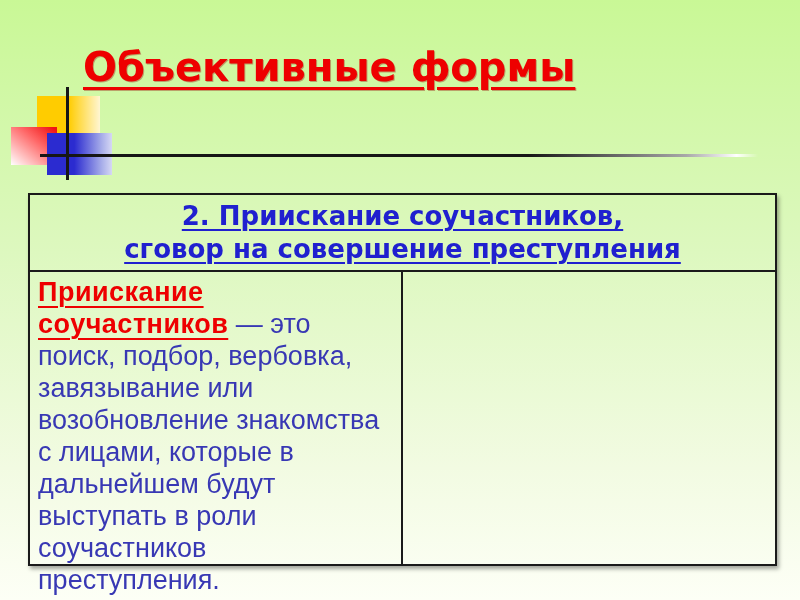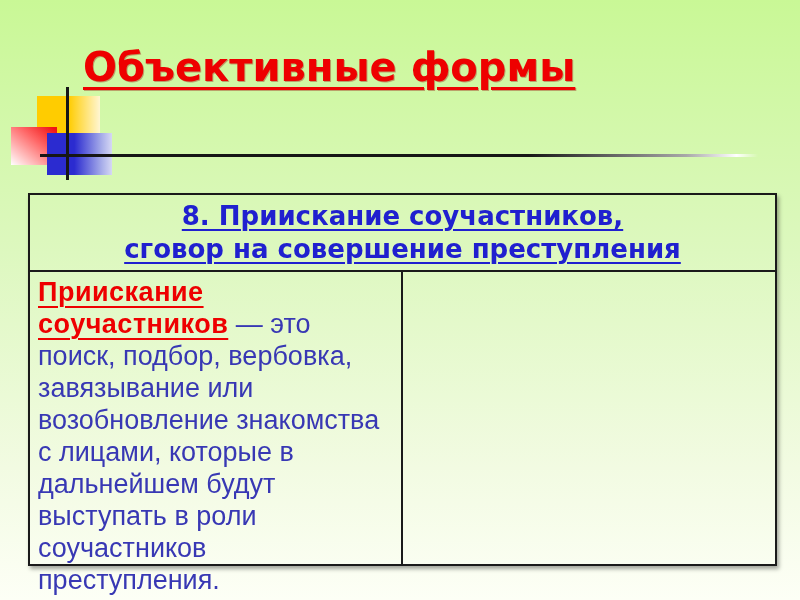--- a/index.html
+++ b/index.html
@@ -110,21 +110,21 @@
 </div>
 
 <div class="hline"></div>
 
 <h1 class="title">
   <span>Объективные формы</span>
 </h1>
 
 <div class="dtable">
   <div class="thead">
-    <span>8. Приискание соучастников,</span>
+    <span>2. Приискание соучастников,</span>
     <span>сговор на совершение преступления</span>
   </div>
   <div class="tbody">
     <div class="cell left">
       <p><span class="term">Приискание соучастников</span><span> — это поиск, подбор, вербовка, завязывание или возобновление знакомства с лицами, которые в дальнейшем будут выступать в роли соучастников преступления.</span></p>
     </div>
   </div>
 </div>
 
 </body></html>

